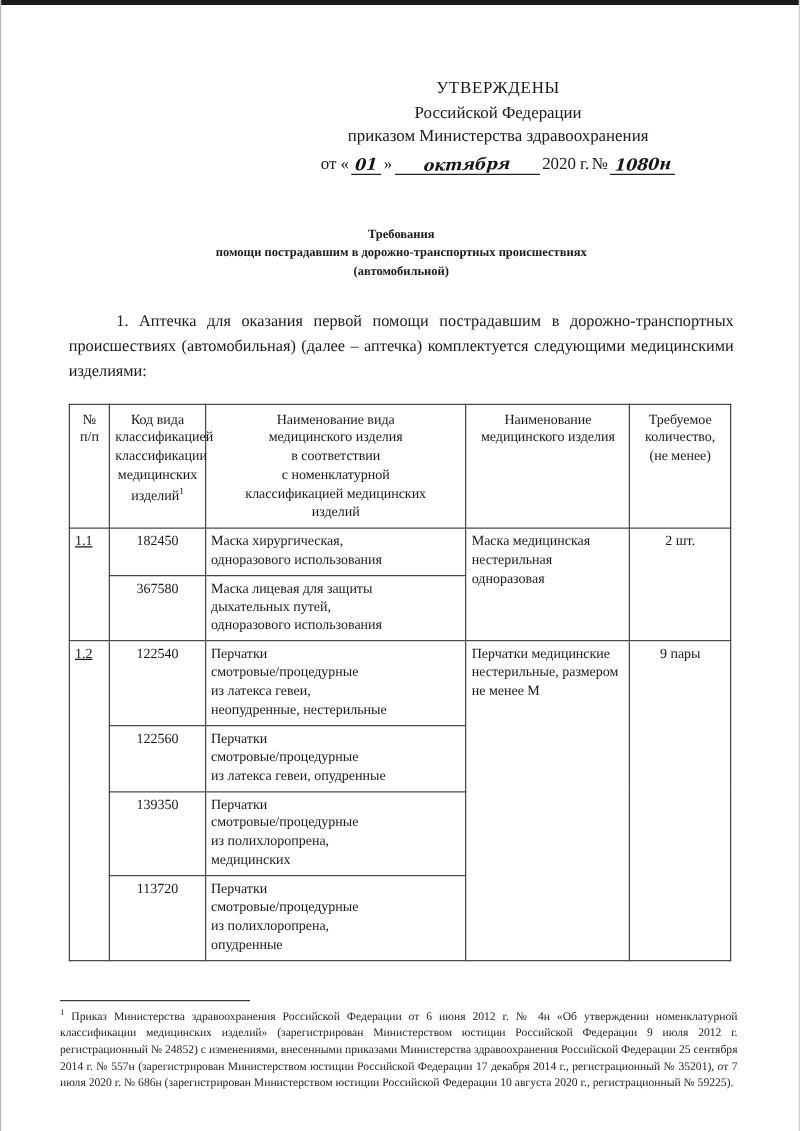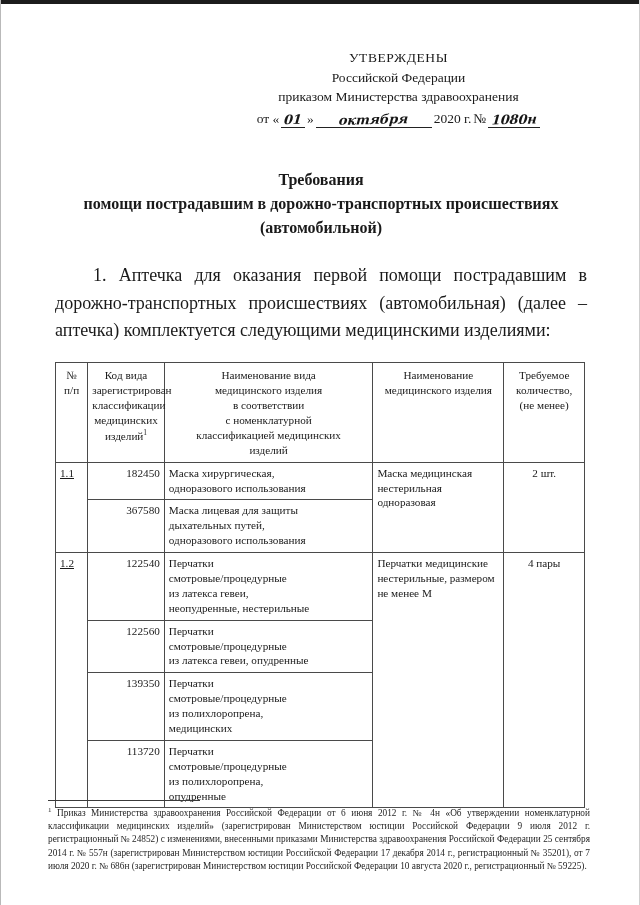--- a/index.html
+++ b/index.html
@@ -40,21 +40,21 @@
 
   .content {
     position: absolute;
     left: 55px;
     top: 0;
     width: 532px;
   }
 
   
   .approval {
-    margin-top: 48px;
+    margin-top: 60px;
     text-align: center;
     font-size: 13.5px;
     line-height: 1.45;
     padding-left: 155px;
   }
   .approval .line-caps {
     letter-spacing: 0.6px;
   }
   .approval .line {
     white-space: nowrap;
@@ -99,30 +99,30 @@
     text-align: center;
     padding: 0 2px;
     line-height: 1.05;
   }
 
   
   .doc-title {
     margin-top: 40px;
     text-align: center;
     font-weight: bold;
-    font-size: 16px;
+    font-size: 10px;
     line-height: 1.5;
   }
   .doc-title .t-main { display: block; }
   .doc-title .t-sub  { display: block; }
 
   
   .intro {
     margin-top: 22px;
-    font-size: 18px;
+    font-size: 13px;
     line-height: 1.52;
     text-align: justify;
     text-indent: 38px;
     text-align-last: left;
   }
 
   
   table.reqs {
     margin-top: 16px;
     border-collapse: collapse;
@@ -143,21 +143,21 @@
     padding-top: 5px;
     font-size: 11.2px;
   }
   .col-np  { width: 32px; }
   .col-code{ width: 76px; }
   .col-kind{ width: 207px; }
   .col-name{ width: 130px; }
   .col-qty { width: 80px; }
 
   td.c-np   { text-align: left; padding-left: 5px; text-decoration: underline; }
-  td.c-code { text-align: right; padding-left: 6px; }
+  td.c-code { text-align: center; padding-left: 6px; }
   td.c-kind { text-align: left; padding-left: 6px; }
   td.c-name { text-align: left; padding-left: 6px; }
   td.c-qty  { text-align: center; }
 
   .hdr-line { display: block; }
   sup.fn { font-size: 7.5px; vertical-align: super; }
 
   
   .footnote-wrap {
     position: absolute;
@@ -227,21 +227,21 @@
           <col class="col-qty">
       </colgroup>
       <thead>
         <tr>
           <th>
             <span class="hdr-line">№</span>
             <span class="hdr-line">п/п</span>
           </th>
           <th>
             <span class="hdr-line">Код вида</span>
-            <span class="hdr-line">зарегистрирован</span>
+            <span class="hdr-line">классификацией</span>
             <span class="hdr-line">классификации</span>
             <span class="hdr-line">медицинских</span>
             <span class="hdr-line"><span>изделий</span><sup class="fn">1</sup></span>
           </th>
           <th>
             <span class="hdr-line">Наименование вида</span>
             <span class="hdr-line">медицинского изделия</span>
             <span class="hdr-line">в соответствии</span>
             <span class="hdr-line">с номенклатурной</span>
             <span class="hdr-line">классификацией медицинских</span>
@@ -290,21 +290,21 @@
             <span class="hdr-line">Перчатки</span>
             <span class="hdr-line">смотровые/процедурные</span>
             <span class="hdr-line">из латекса гевеи,</span>
             <span class="hdr-line">неопудренные, нестерильные</span>
           </td>
           <td class="c-name" rowspan="4">
             <span class="hdr-line">Перчатки медицинские</span>
             <span class="hdr-line">нестерильные, размером</span>
             <span class="hdr-line">не менее М</span>
           </td>
-          <td class="c-qty" rowspan="4">4 пары</td>
+          <td class="c-qty" rowspan="4">9 пары</td>
         </tr>
 
         <tr>
           <td class="c-code">122560</td>
           <td class="c-kind">
             <span class="hdr-line">Перчатки</span>
             <span class="hdr-line">смотровые/процедурные</span>
             <span class="hdr-line">из латекса гевеи, опудренные</span>
           </td>
         </tr>

